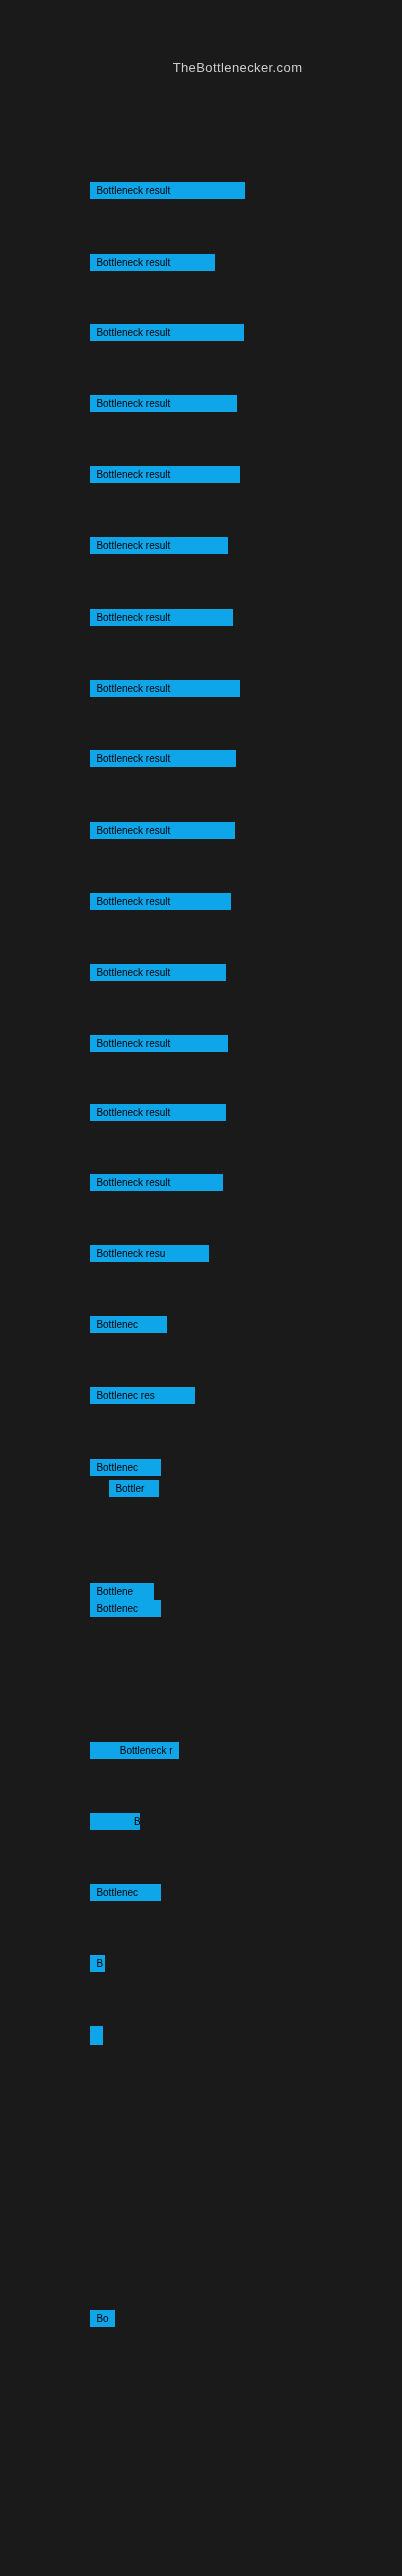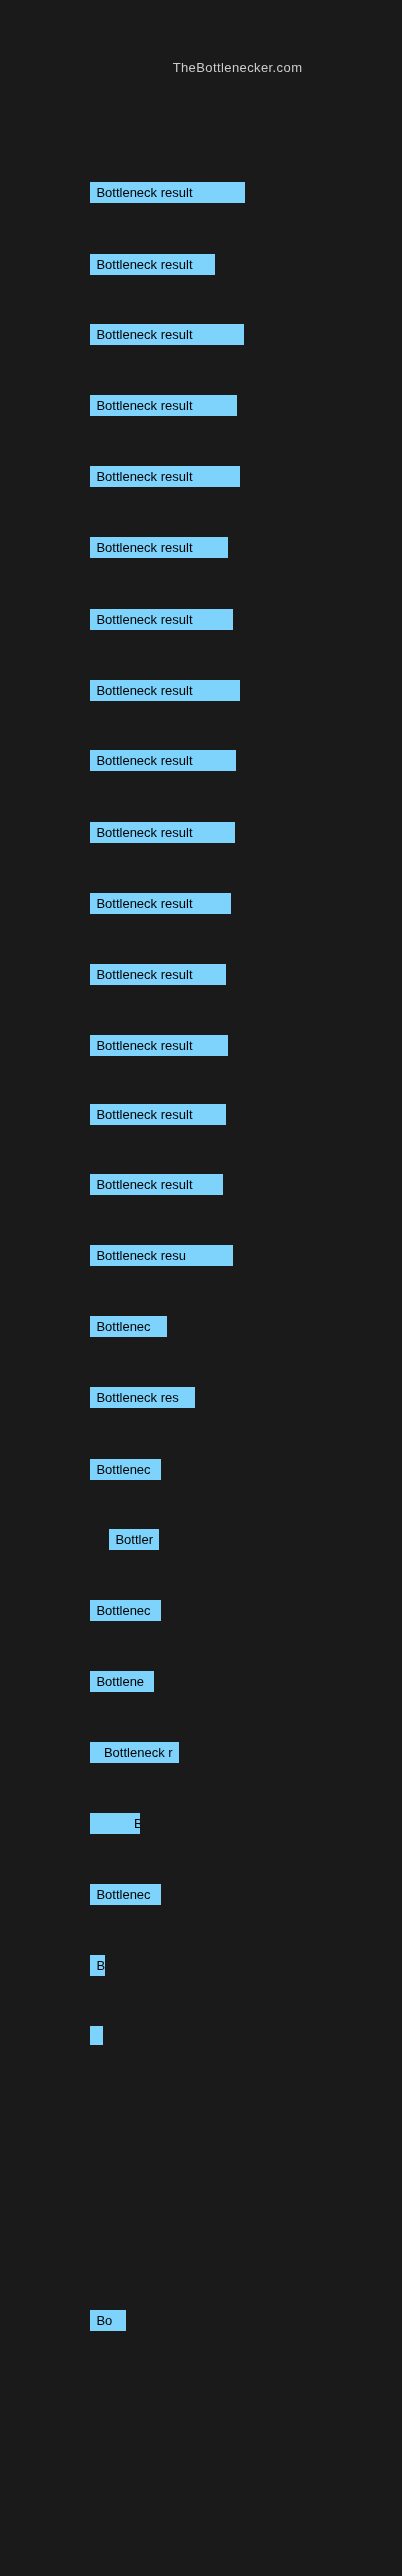--- a/index.html
+++ b/index.html
@@ -25,23 +25,23 @@
     }
 
     .bottleneck-item {
       position: absolute;
       left: 0;
       display: flex;
       align-items: center;
     }
 
     .bottleneck-badge {
-      background-color: #7dd3fc;
+      background-color: #0ea5e9;
       color: #000000;
-      font-size: 13px;
+      font-size: 10px;
       font-weight: normal;
       padding: 3.2px 6.4px;
       white-space: nowrap;
       overflow: hidden;
     }
   </style>
 </head>
 <body>
 
 <div class="site-title">TheBottlenecker.com</div>
@@ -86,52 +86,52 @@
     <div class="bottleneck-item" style="top: 899px;">
       <div class="bottleneck-badge" style="width: 138px;">Bottleneck result</div>
     </div>
     <div class="bottleneck-item" style="top: 968px;">
       <div class="bottleneck-badge" style="width: 136px;">Bottleneck result</div>
     </div>
     <div class="bottleneck-item" style="top: 1038px;">
       <div class="bottleneck-badge" style="width: 133px;">Bottleneck result</div>
     </div>
     <div class="bottleneck-item" style="top: 1109px;">
-      <div class="bottleneck-badge" style="width: 143px;">Bottleneck resu</div>
+      <div class="bottleneck-badge" style="width: 119px;">Bottleneck resu</div>
     </div>
     <div class="bottleneck-item" style="top: 1180px;">
       <div class="bottleneck-badge" style="width: 77px;">Bottlenec</div>
     </div>
     <div class="bottleneck-item" style="top: 1251px;">
-      <div class="bottleneck-badge" style="width: 105px;">Bottleneck res</div>
+      <div class="bottleneck-badge" style="width: 105px;">Bottlenec res</div>
     </div>
     <div class="bottleneck-item" style="top: 1323px;">
       <div class="bottleneck-badge" style="width: 71px;">Bottlenec</div>
     </div>
-    <div class="bottleneck-item" style="top: 1393px; padding-left: 19px;">
+    <div class="bottleneck-item" style="top: 1344px; padding-left: 19px;">
       <div class="bottleneck-badge" style="width: 50px;">Bottler</div>
     </div>
     <div class="bottleneck-item" style="top: 1464px;">
       <div class="bottleneck-badge" style="width: 71px;">Bottlenec</div>
     </div>
-    <div class="bottleneck-item" style="top: 1535px;">
+    <div class="bottleneck-item" style="top: 1447px;">
       <div class="bottleneck-badge" style="width: 64px;">Bottlene</div>
     </div>
     <div class="bottleneck-item" style="top: 1606px;">
       <div class="bottleneck-badge" style="width: 89px; text-align: right;">Bottleneck r</div>
     </div>
     <div class="bottleneck-item" style="top: 1677px;">
       <div class="bottleneck-badge" style="width: 34px; padding-left: 44px;">Bottle</div>
     </div>
     <div class="bottleneck-item" style="top: 1748px;">
       <div class="bottleneck-badge" style="width: 71px;">Bottlenec</div>
     </div>
     <div class="bottleneck-item" style="top: 1819px;">
       <div class="bottleneck-badge" style="width: 14.5px;">B</div>
     </div>
     <div class="bottleneck-item" style="top: 1890px;">
       <div class="bottleneck-badge" style="width: 8px; height: 19.3px;"></div>
     </div>
     <div class="bottleneck-item" style="top: 2174px;">
-      <div class="bottleneck-badge" style="width: 36px;">Bo</div>
+      <div class="bottleneck-badge" style="width: 25px;">Bo</div>
     </div>
   </div>
 
 
 </body></html>

